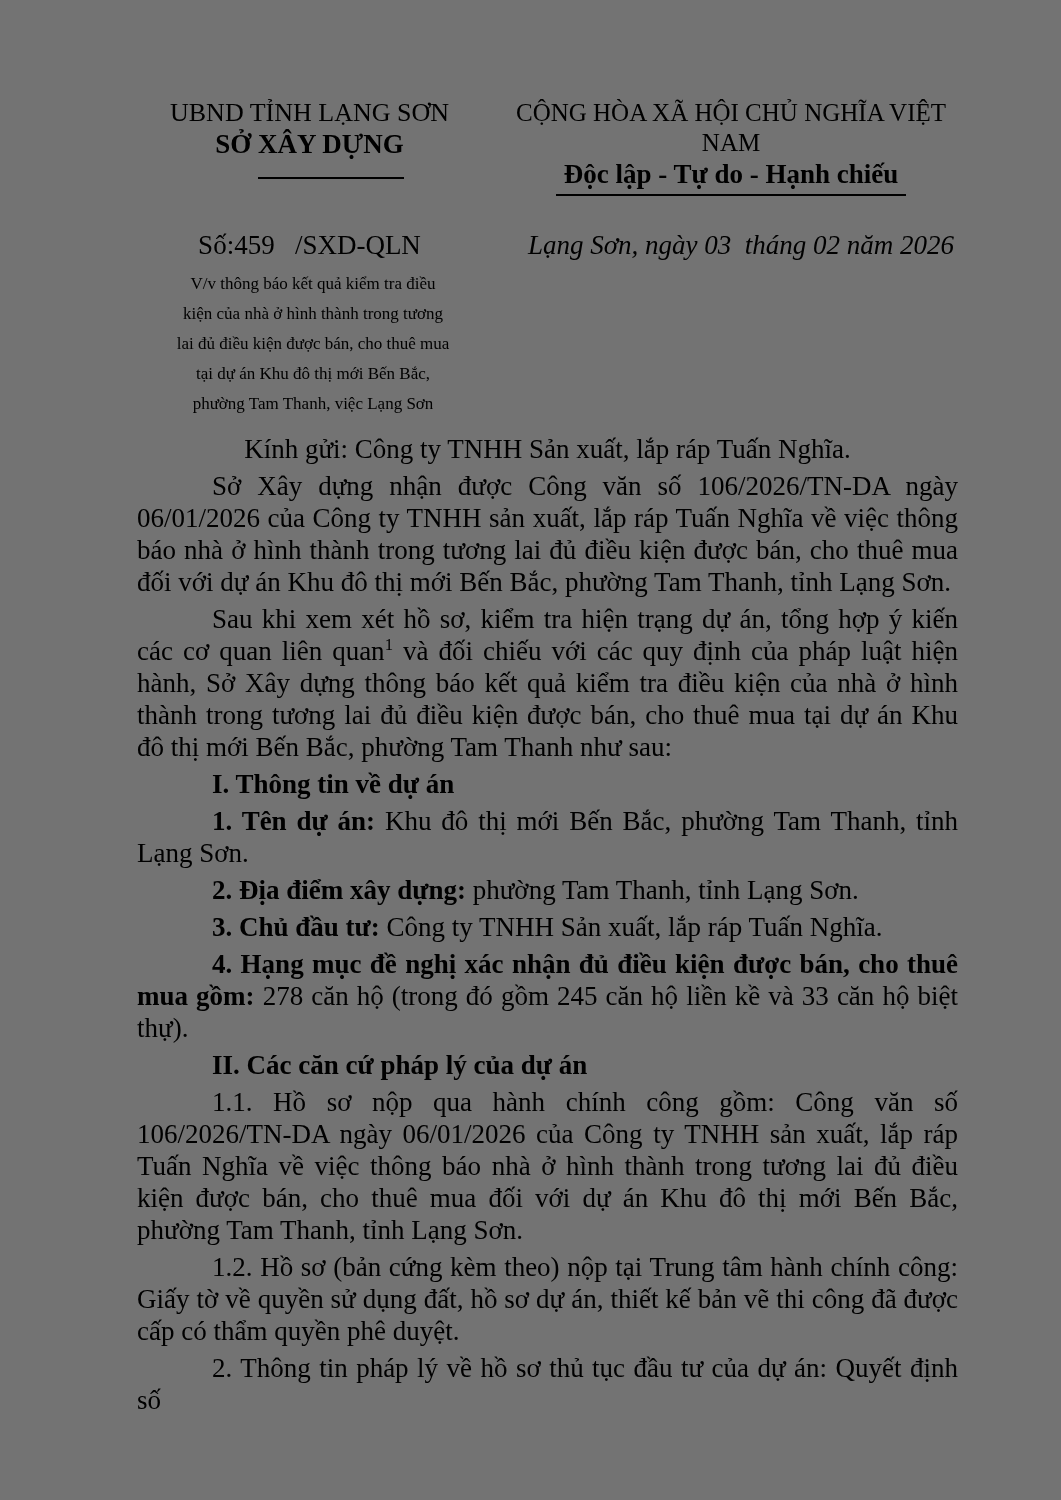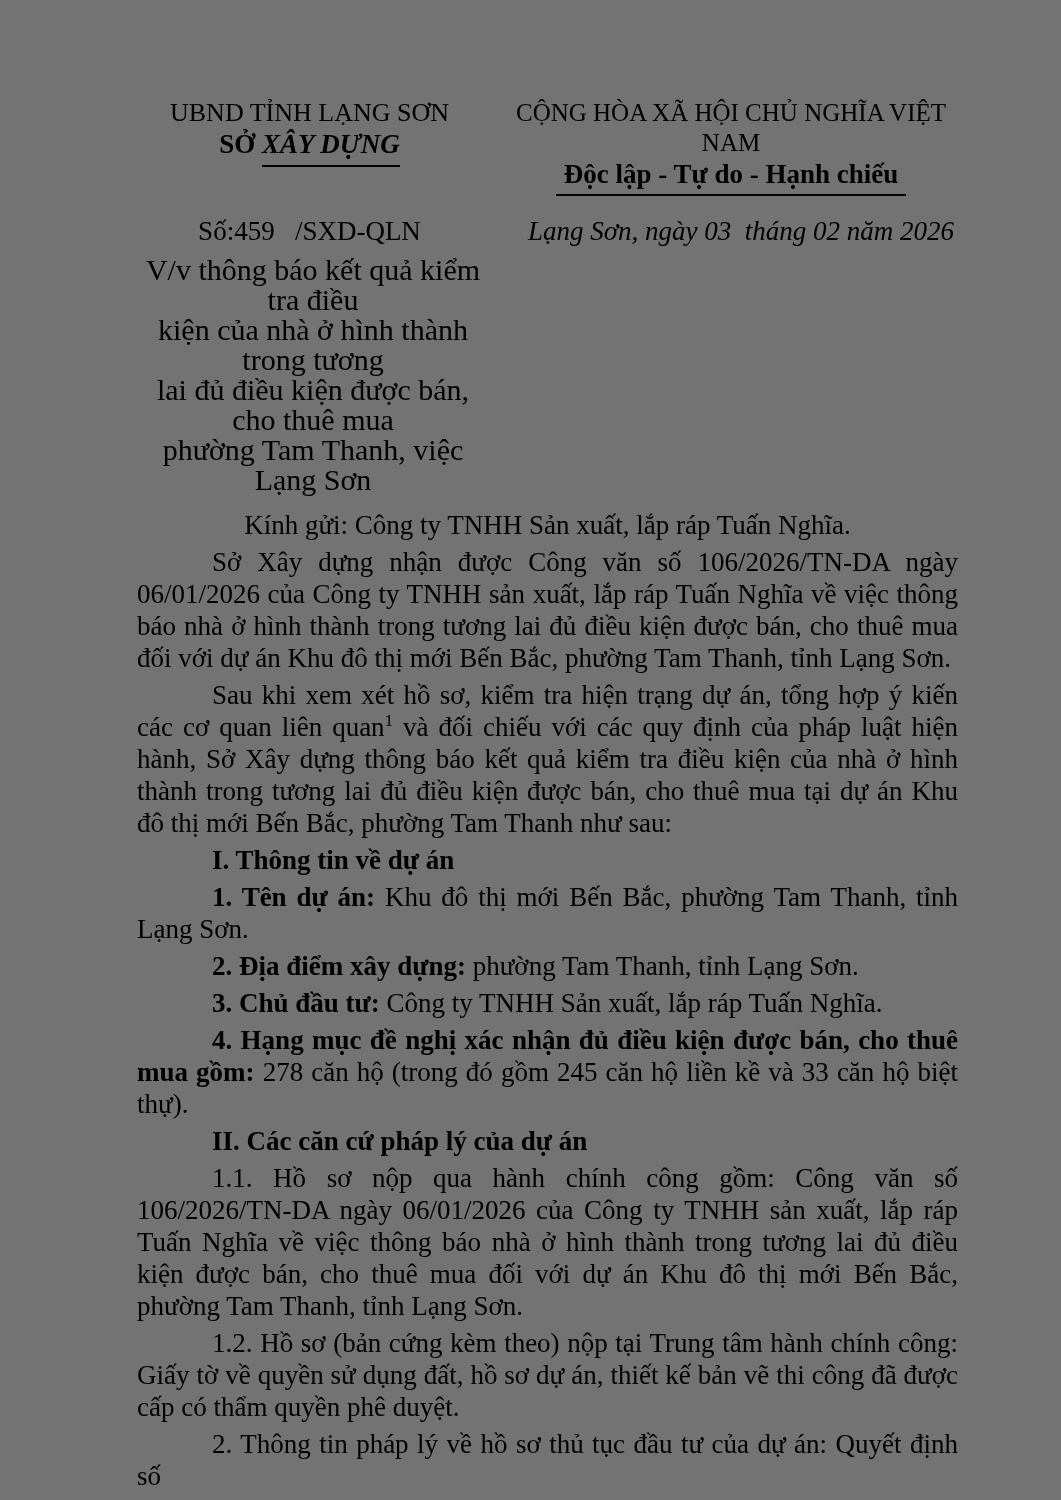--- a/index.html
+++ b/index.html
@@ -10,30 +10,30 @@
     position: relative; overflow: hidden;
   }
   .content { padding: 98px 103px 0 137px; }
 
   
   .header-row { display: flex; }
   .header-left { width: 345px; text-align: center; }
   .header-right { flex: 1; padding-left: 22px; text-align: center; }
   .org-parent { font-size: 26px; line-height: 30px; }
   .org-name { font-size: 27px; font-weight: bold; line-height: 32px; }
-  .org-name .u { border-bottom: 2px solid #000; padding-bottom: 6px; font-style: italic; }
+  .org-name .u { border-bottom: 2px solid #000; padding-bottom: 18px; }
   .motto1 { font-size: 25px; font-weight: normal; line-height: 30px; }
   .motto2 { font-size: 27px; font-weight: bold; line-height: 32px; }
   .motto2 .u2 { display: inline-block; border-bottom: 2px solid #000; padding: 0 8px 4px 8px; }
 
-  .meta-row { display: flex; margin-top: 20px; gap: 20px; }
+  .meta-row { display: flex; margin-top: 34px; gap: 20px; }
   .doc-number { width: 345px; text-align: center; font-size: 27px; white-space: pre; }
   .place-date { flex: 1; padding-left: 22px; text-align: center; font-style: italic; font-size: 27px; white-space: pre; }
 
-  .subject { width: 352px; margin-top: 8px; text-align: center; font-size: 30px; line-height: 30px; }
+  .subject { width: 352px; margin-top: 8px; text-align: center; font-size: 17px; line-height: 30px; }
 
   
   .salutation { margin-top: 14px; text-align: center; font-size: 27px; line-height: 32px; }
   .para {
     margin-top: 5px; font-size: 27px; line-height: 32px;
     text-align: justify; text-indent: 75px;
   }
   .bold { font-weight: bold; }
   sup { font-size: 0.62em; line-height: 0; }
 </style>
@@ -56,20 +56,21 @@
 
     <div class="meta-row">
       <div class="doc-number">Số:459   /SXD-QLN</div>
       <div class="place-date">Lạng Sơn, ngày 03  tháng 02 năm 2026</div>
     </div>
 
     <div class="subject">
       <div>V/v thông báo kết quả kiểm tra điều</div>
       <div>kiện của nhà ở hình thành trong tương</div>
       <div>lai đủ điều kiện được bán, cho thuê mua</div>
+      <div>tại dự án Khu đô thị mới Bến Bắc,</div>
       <div>phường Tam Thanh, việc Lạng Sơn</div>
     </div>
 
     <div class="salutation">Kính gửi: Công ty TNHH Sản xuất, lắp ráp Tuấn Nghĩa.</div>
 
     <div class="para">Sở Xây dựng nhận được Công văn số 106/2026/TN-DA ngày 06/01/2026 của Công ty TNHH sản xuất, lắp ráp Tuấn Nghĩa về việc thông báo nhà ở hình thành trong tương lai đủ điều kiện được bán, cho thuê mua đối với dự án Khu đô thị mới Bến Bắc, phường Tam Thanh, tỉnh Lạng Sơn.</div>
 
     <div class="para"><span>Sau khi xem xét hồ sơ, kiểm tra hiện trạng dự án, tổng hợp ý kiến các cơ quan liên quan</span><sup>1</sup><span> và đối chiếu với các quy định của pháp luật hiện hành, Sở Xây dựng thông báo kết quả kiểm tra điều kiện của nhà ở hình thành trong tương lai đủ điều kiện được bán, cho thuê mua tại dự án Khu đô thị mới Bến Bắc, phường Tam Thanh như sau:</span></div>
 
     <div class="para bold">I. Thông tin về dự án</div>

